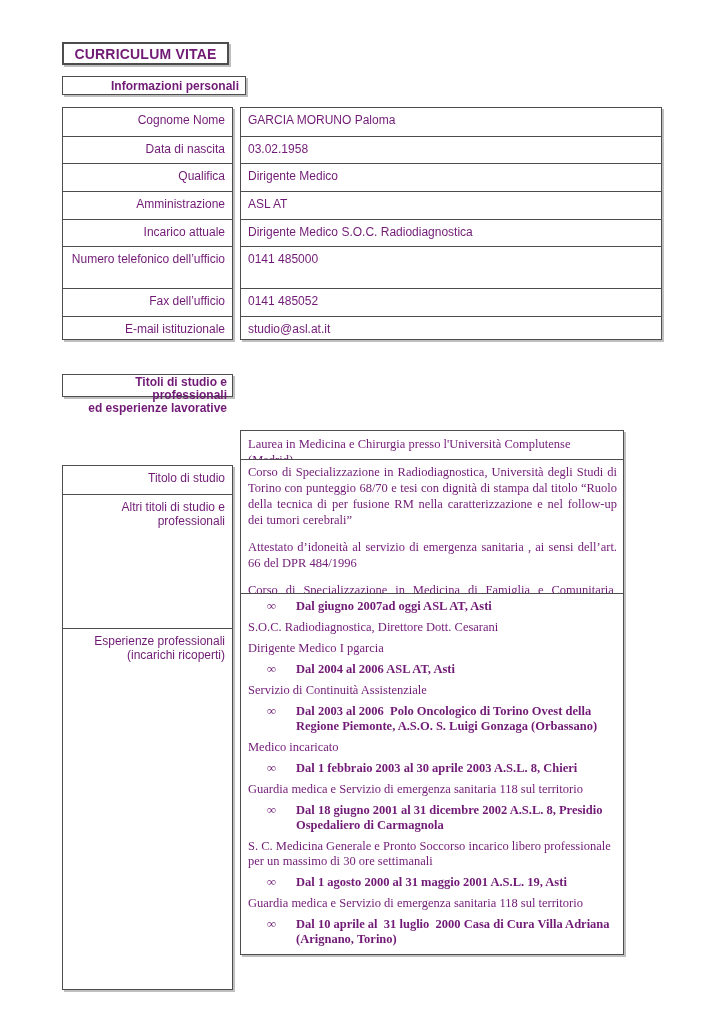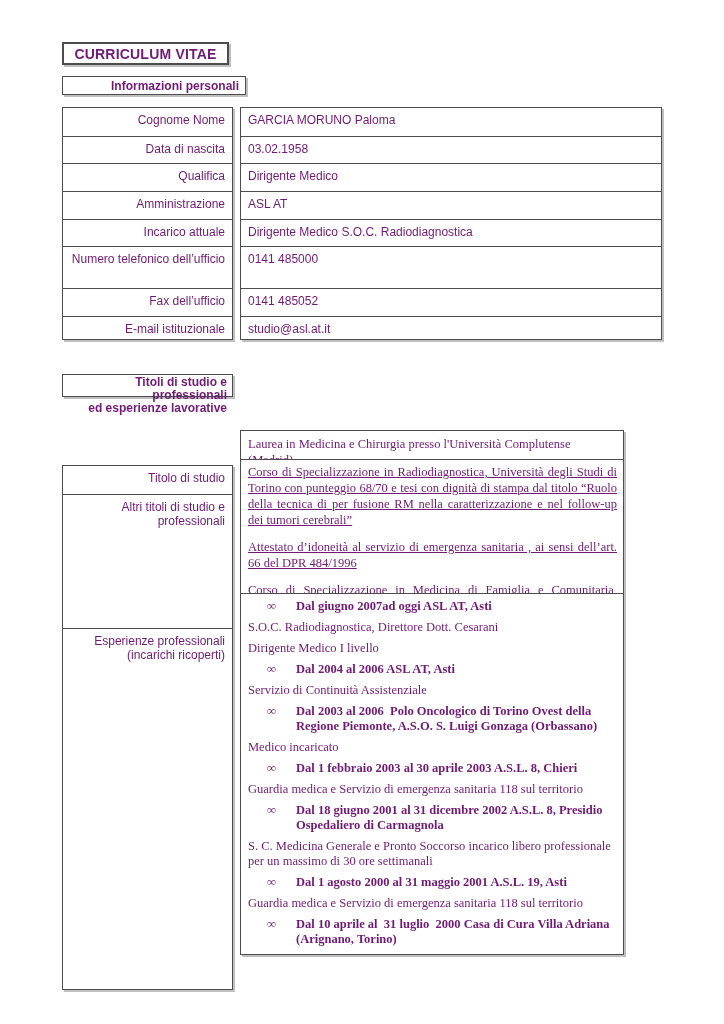--- a/index.html
+++ b/index.html
@@ -56,21 +56,21 @@
     font-size: 12px; line-height: 14px;
     padding: 5px 6px 0 7px;
   }
   
   .serif-cell {
     font-family: "Liberation Serif", serif;
     font-size: 12.5px; line-height: 16px;
     padding: 5px 6px 0 7px;
   }
   .para-cell { padding-top: 4px; }
-  .para-cell p { text-align: justify; margin-bottom: 11px; text-decoration: underline; }
+  .para-cell p { text-align: justify; margin-bottom: 11px; }
   .exp-cell { padding: 5px 6px 0 0; }
   .exp-item { margin-bottom: 6px; line-height: 15px; }
   .exp-plain { padding-left: 7px; white-space: pre-wrap; }
   .exp-bullet {
     position: relative;
     padding-left: 55px;
     font-weight: bold;
   }
   .exp-bullet .text { white-space: pre-wrap; }
   .exp-bullet .inf {
@@ -126,21 +126,21 @@
 
     <div class="cell serif-cell para-cell">
       <p>Corso di Specializzazione in Radiodiagnostica, Università degli Studi di Torino con punteggio 68/70 e tesi con dignità di stampa dal titolo “Ruolo della tecnica di per fusione RM nella caratterizzazione e nel follow-up dei tumori cerebrali”</p>
       <p>Attestato d’idoneità al servizio di emergenza sanitaria , ai sensi dell’art. 66 del DPR 484/1996</p>
       <p>Corso di Specializzazione in Medicina di Famiglia e Comunitaria, Hospital Unidad Docente de Merida</p>
     </div>
 
     <div class="cell serif-cell exp-cell">
       <div class="exp-item exp-bullet"><span class="inf">∞</span><span class="text">Dal giugno 2007ad oggi ASL AT, Asti</span></div>
       <div class="exp-item exp-plain">S.O.C. Radiodiagnostica, Direttore Dott. Cesarani</div>
-      <div class="exp-item exp-plain">Dirigente Medico I livello</div>
+      <div class="exp-item exp-plain">Dirigente Medico I pgarcia</div>
       <div class="exp-item exp-bullet"><span class="inf">∞</span><span class="text">Dal 2004 al 2006 ASL AT, Asti</span></div>
       <div class="exp-item exp-plain">Servizio di Continuità Assistenziale</div>
       <div class="exp-item exp-bullet"><span class="inf">∞</span><span class="text">Dal 2003 al 2006  Polo Oncologico di Torino Ovest della Regione Piemonte, A.S.O. S. Luigi Gonzaga (Orbassano)</span></div>
       <div class="exp-item exp-plain">Medico incaricato</div>
       <div class="exp-item exp-bullet"><span class="inf">∞</span><span class="text">Dal 1 febbraio 2003 al 30 aprile 2003 A.S.L. 8, Chieri</span></div>
       <div class="exp-item exp-plain">Guardia medica e Servizio di emergenza sanitaria 118 sul territorio</div>
       <div class="exp-item exp-bullet"><span class="inf">∞</span><span class="text">Dal 18 giugno 2001 al 31 dicembre 2002 A.S.L. 8, Presidio Ospedaliero di Carmagnola</span></div>
       <div class="exp-item exp-plain">S. C. Medicina Generale e Pronto Soccorso incarico libero professionale per un massimo di 30 ore settimanali</div>
       <div class="exp-item exp-bullet"><span class="inf">∞</span><span class="text">Dal 1 agosto 2000 al 31 maggio 2001 A.S.L. 19, Asti</span></div>
       <div class="exp-item exp-plain">Guardia medica e Servizio di emergenza sanitaria 118 sul territorio</div>

